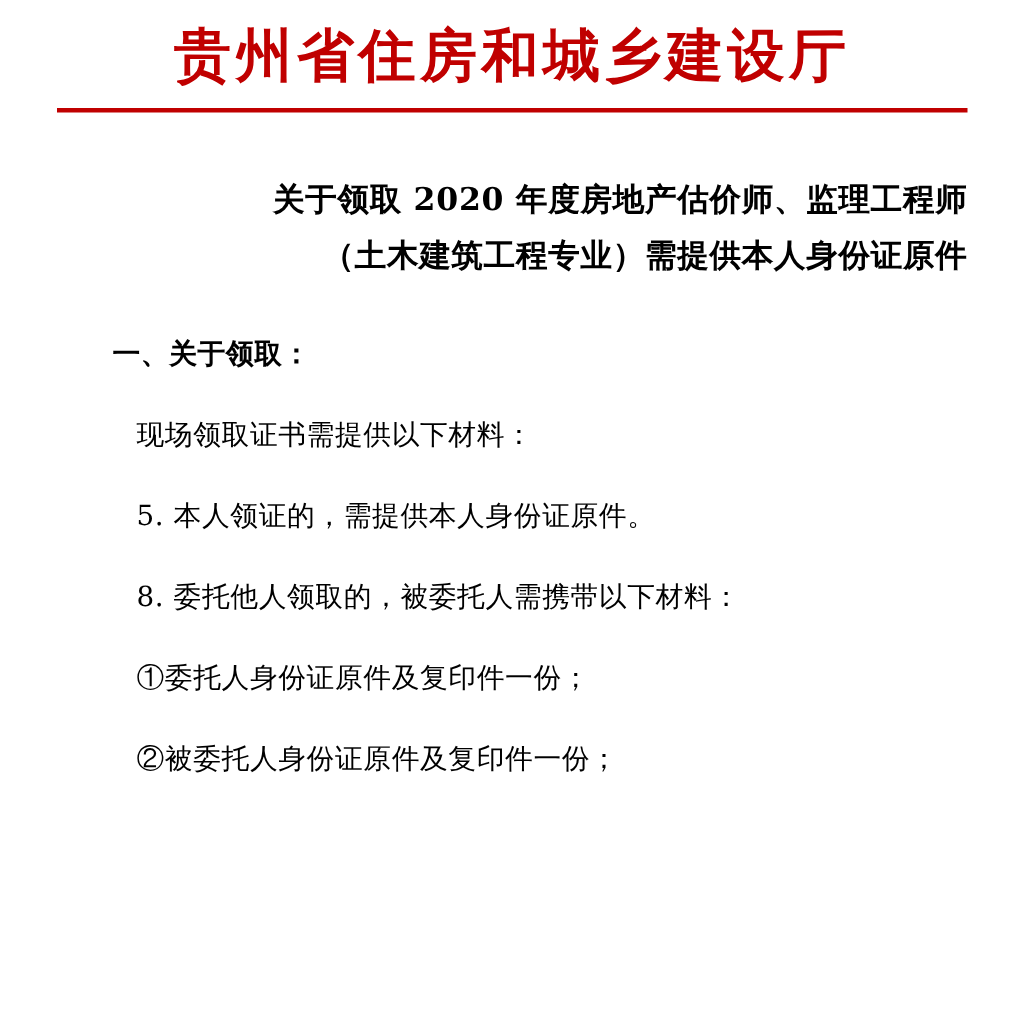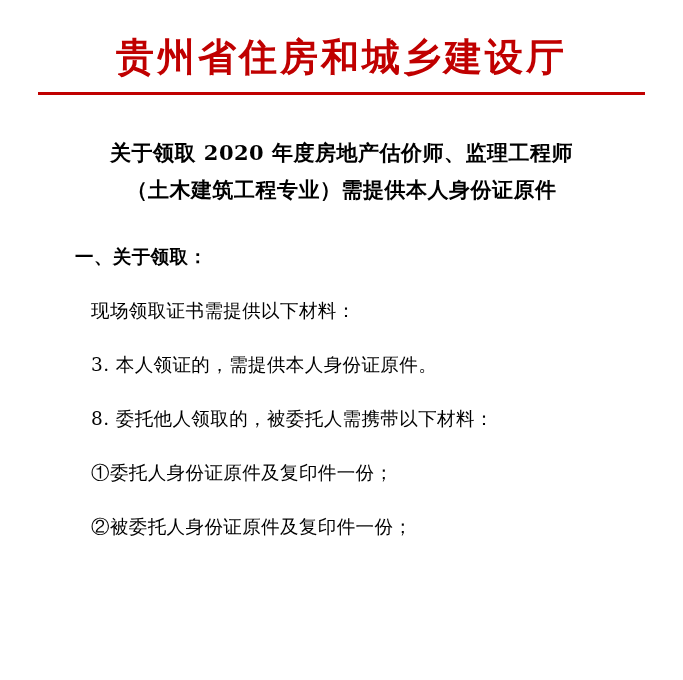--- a/index.html
+++ b/index.html
@@ -16,21 +16,21 @@
   }
   .page {
     position: relative;
     width: 683px;
     height: 680px;
     box-sizing: border-box;
     padding: 0 38px;
   }
   
   .masthead {
-    padding-top: 36px;
+    padding-top: 16px;
     text-align: center;
   }
   .masthead-title {
     font-family: "DejaVu Serif", "Liberation Serif", serif;
     font-weight: bold;
     font-size: 38px;
     letter-spacing: 3px;
     color: #c00000;
     line-height: 1.1;
     white-space: nowrap;
@@ -45,20 +45,21 @@
     margin-top: 40px;
     text-align: center;
     font-weight: bold;
     font-size: 21px;
     line-height: 1.75;
     color: #000000;
     letter-spacing: 0.5px;
   }
   .doc-title .line {
     display: block;
+    text-align: right;
   }
   
   .body-block {
     margin-top: 30px;
     font-size: 18.5px;
     line-height: 2.05;
     color: #000000;
     letter-spacing: 0.4px;
   }
   .salutation {
@@ -95,21 +96,21 @@
     <span class="line">（土木建筑工程专业）需提供本人身份证原件</span>
   </div>
 
   <div class="body-block">
 
 
     <p class="section-head">一、关于领取：</p>
 
     <p class="sub">现场领取证书需提供以下材料：</p>
 
-    <p class="sub">3. 本人领证的，需提供本人身份证原件。</p>
+    <p class="sub">5. 本人领证的，需提供本人身份证原件。</p>
 
     <p class="sub">8. 委托他人领取的，被委托人需携带以下材料：</p>
 
     <p class="sub">①委托人身份证原件及复印件一份；</p>
 
     <p class="sub">②被委托人身份证原件及复印件一份；</p>
   </div>
 
 </div>
 

